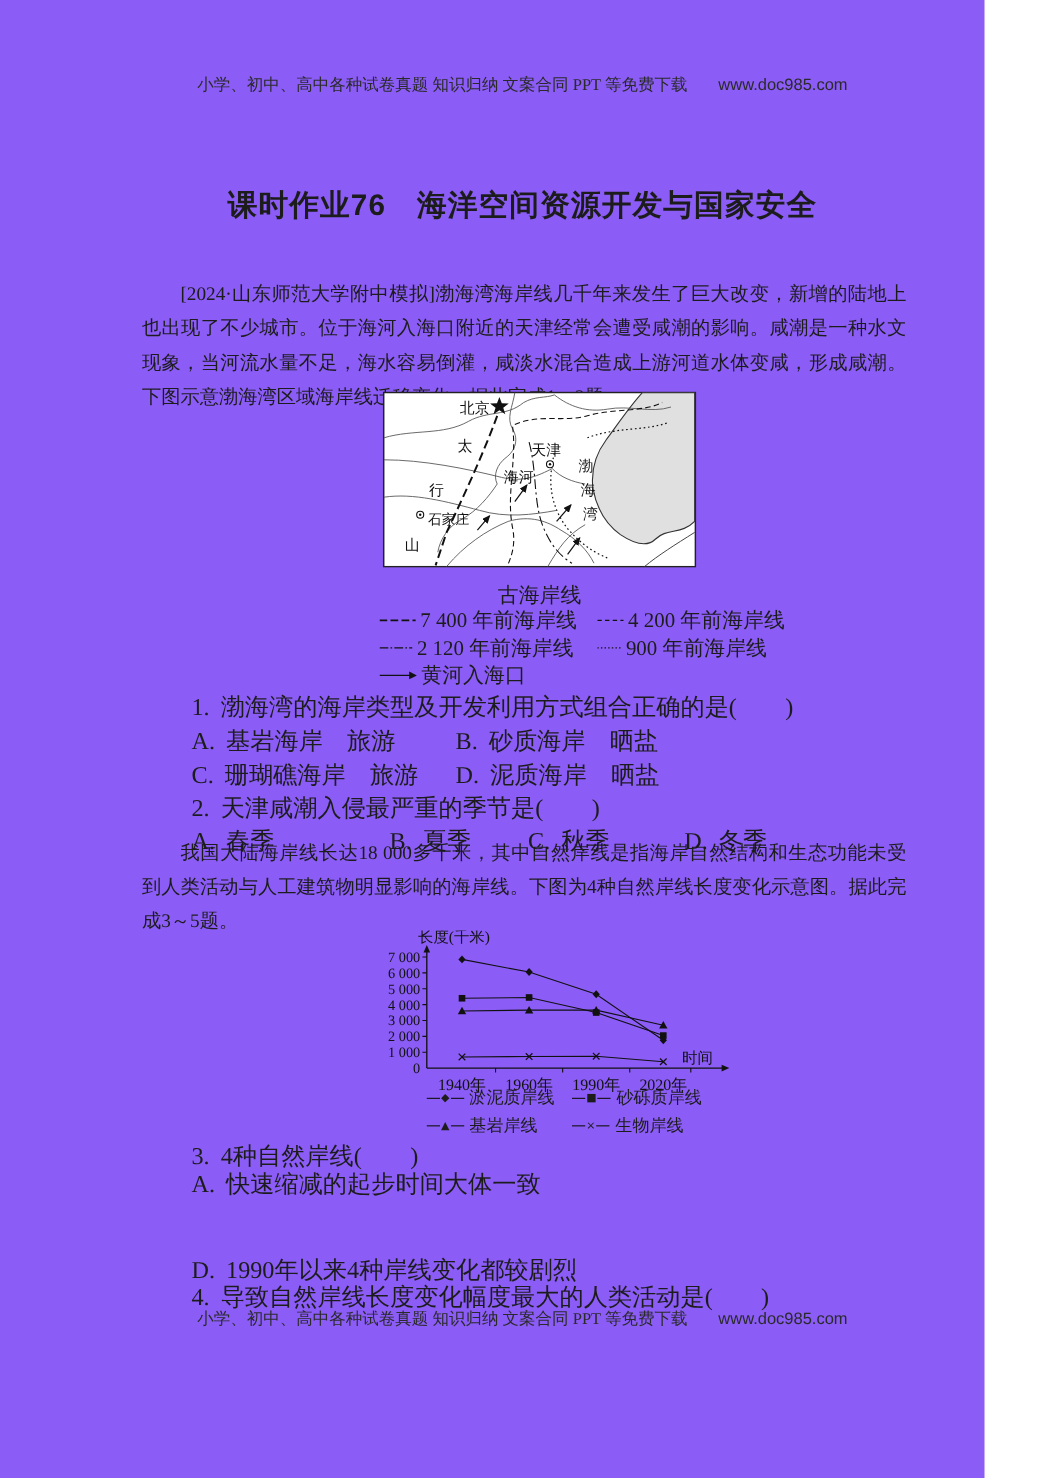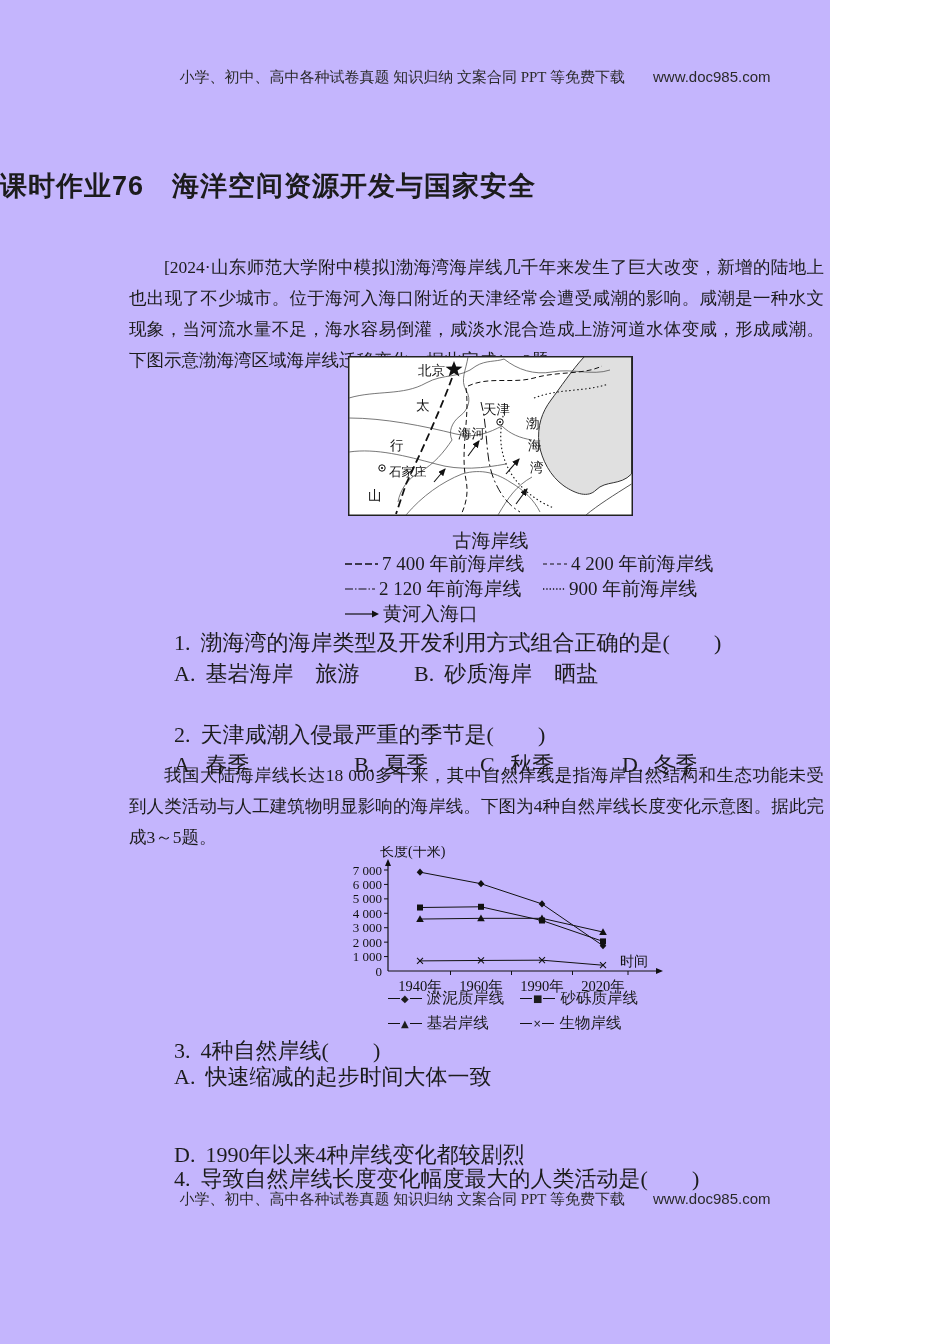--- a/index.html
+++ b/index.html
@@ -1,22 +1,22 @@
 <!DOCTYPE html>
 <html><head>
 <meta charset="utf-8">
 <style>
   html,body{margin:0;padding:0;background:#ffffff;}
   .page{
-    position:relative;width:830px;height:1344px;background:#c4b5fd;overflow:hidden;
+    position:relative;width:895px;height:1344px;background:#8b5cf6;overflow:hidden;
     font-family:"Liberation Serif","DejaVu Serif",serif;color:#1c1c1c;
   }
   .hdr{position:absolute;left:0;width:950px;text-align:center;font-size:15px;color:#2a2a2a;white-space:nowrap;}
   .hdr .url{margin-left:28px;font-family:"Liberation Sans",sans-serif;}
-  .title{position:absolute;left:0;top:168px;width:950px;
+  .title{position:absolute;left:0;top:168px;width:950px;text-align:center;
     font-family:"Liberation Sans","DejaVu Sans",sans-serif;font-weight:bold;font-size:27px;letter-spacing:1px;}
   .para{position:absolute;left:129px;width:695px;font-size:17.5px;line-height:31px;
     text-align:justify;text-indent:2em;}
   .qline{position:absolute;left:129px;width:695px;font-size:22px;}
   .q-ind{padding-left:2.05em;}
   .optrow{display:flex;}
   .opt{white-space:pre;}
   .lbl{margin-right:10px;}
   .map-wrap{position:absolute;left:348px;top:356px;}
   .map-caption{position:absolute;left:348px;top:528px;width:285px;text-align:center;font-size:19px;}
@@ -139,20 +139,24 @@
       <span>黄河入海口</span>
     </div>
   </div>
 
   <div class="qline q-ind" style="top:628px;">
     <span class="lbl">1.</span><span>渤海湾的海岸类型及开发利用方式组合正确的是(　　)</span>
   </div>
   <div class="qline q-ind optrow" style="top:659px;">
     <span class="opt" style="width:240px;"><span class="lbl">A.</span><span>基岩海岸　旅游</span></span>
     <span class="opt"><span class="lbl">B.</span><span>砂质海岸　晒盐</span></span>
+  </div>
+  <div class="qline q-ind optrow" style="top:690px;">
+    <span class="opt" style="width:240px;"><span class="lbl">C.</span><span>珊瑚礁海岸　旅游</span></span>
+    <span class="opt"><span class="lbl">D.</span><span>泥质海岸　晒盐</span></span>
   </div>
 
   <div class="qline q-ind" style="top:720px;">
     <span class="lbl">2.</span><span>天津咸潮入侵最严重的季节是(　　)</span>
   </div>
   <div class="qline q-ind optrow" style="top:750px;">
     <span class="opt" style="width:148px;"><span class="lbl">A.</span><span>春季</span></span>
     <span class="opt" style="width:126px;margin-left:32px;"><span class="lbl">B.</span><span>夏季</span></span>
     <span class="opt" style="width:142px;"><span class="lbl">C.</span><span>秋季</span></span>
     <span class="opt"><span class="lbl">D.</span><span>冬季</span></span>

